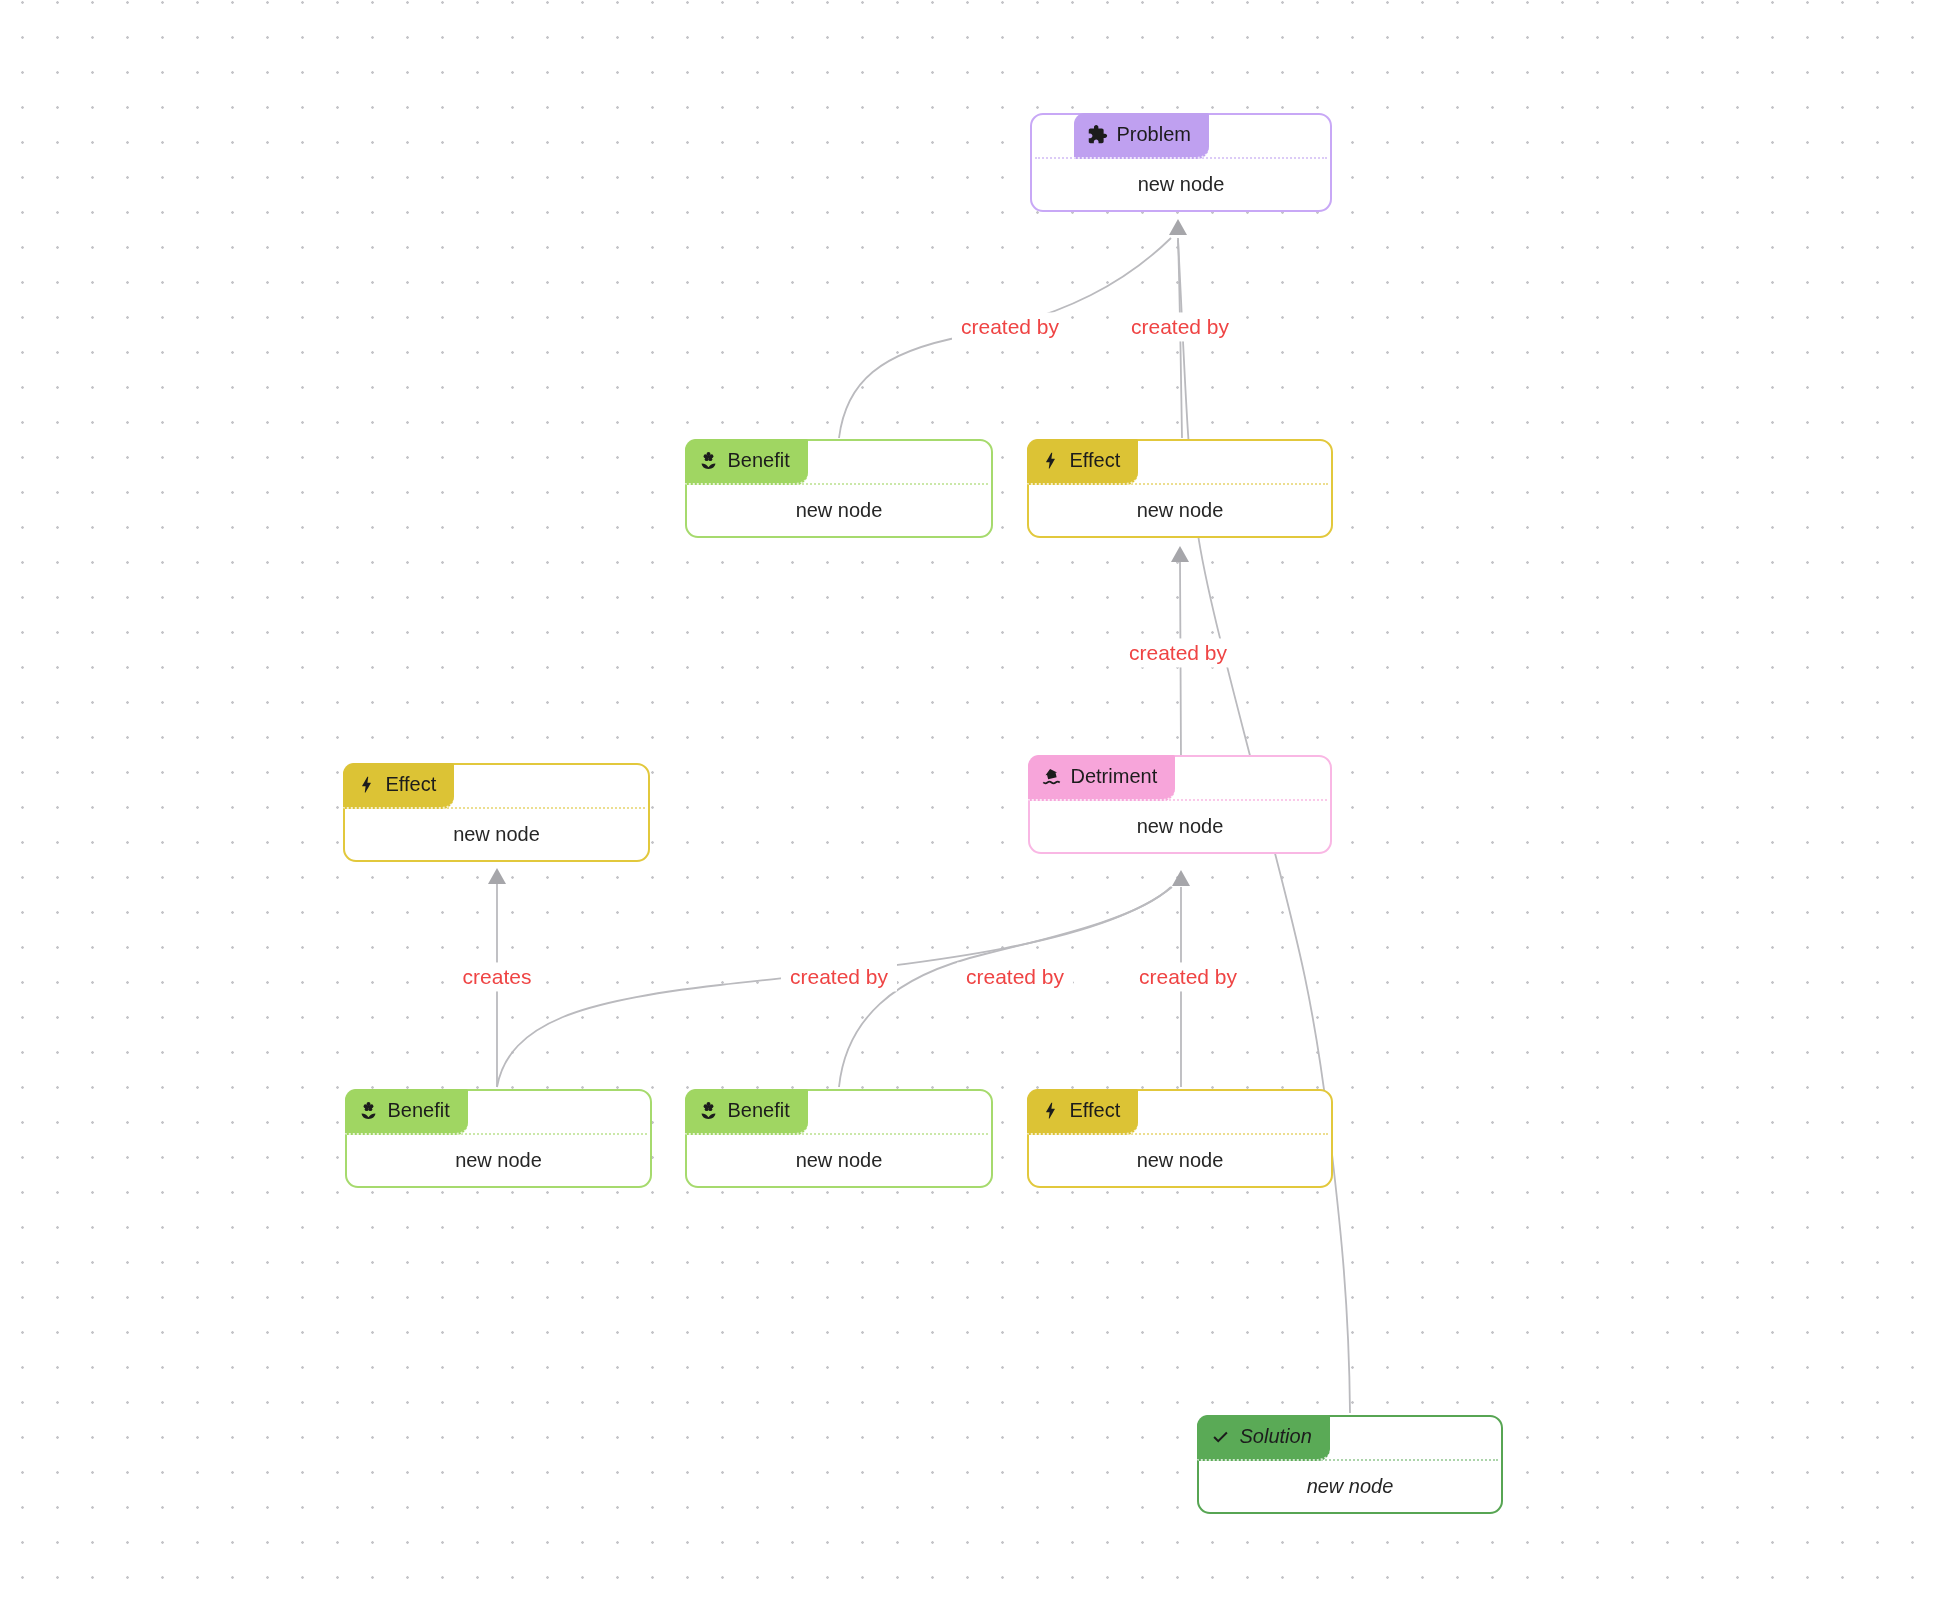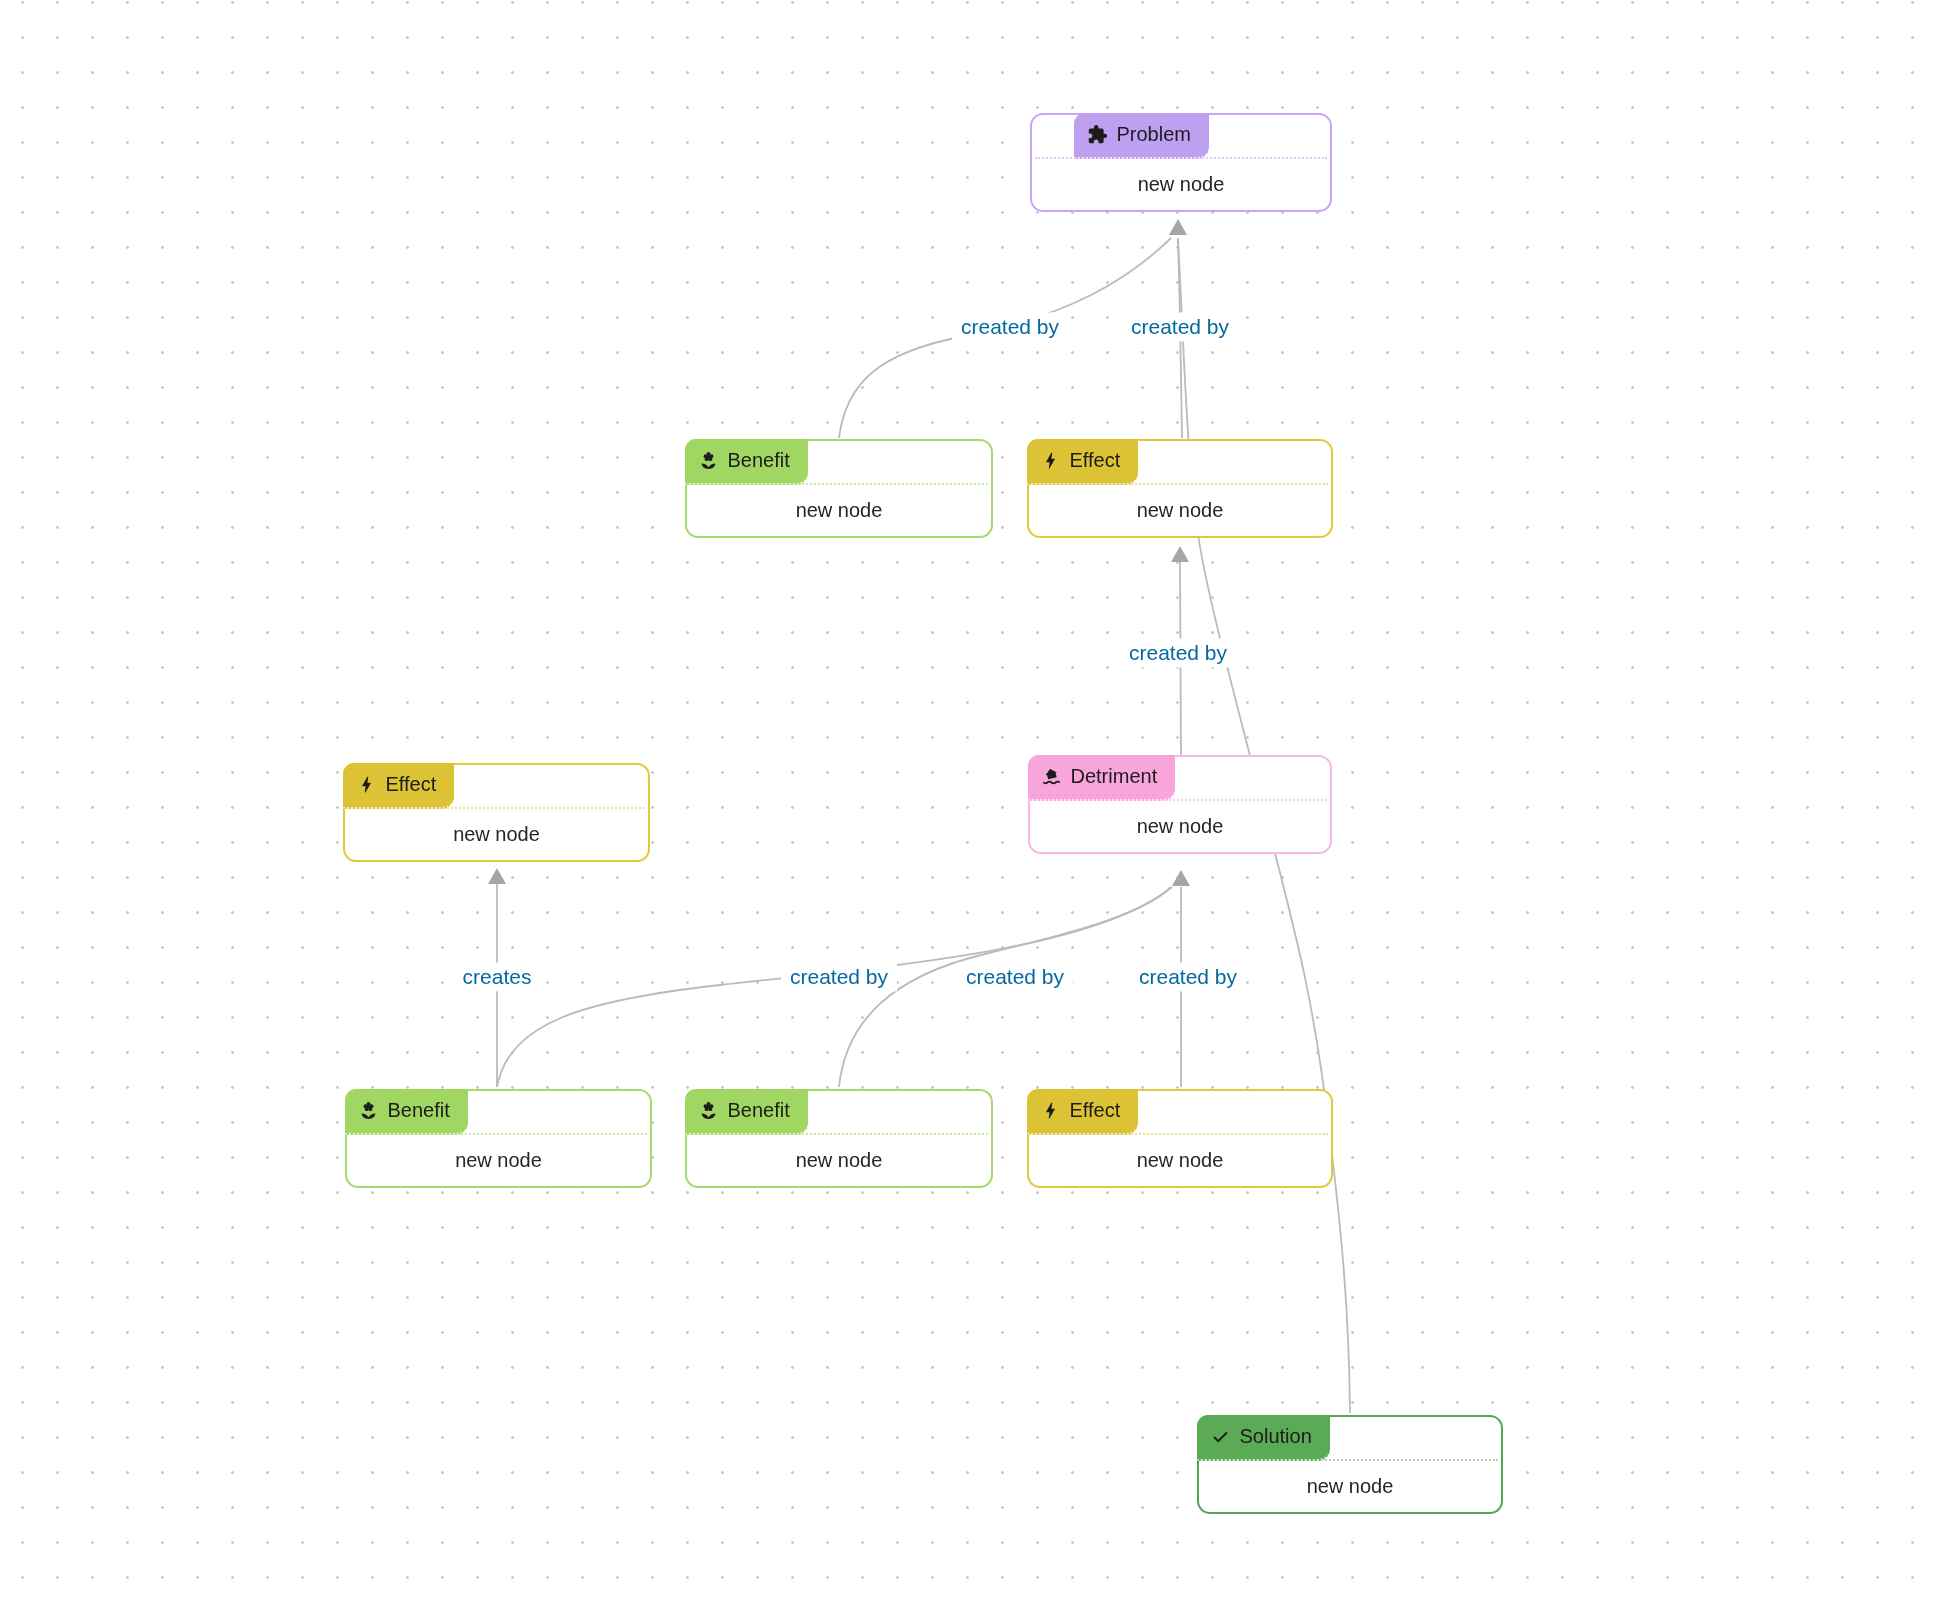--- a/index.html
+++ b/index.html
@@ -12,21 +12,21 @@
   .canvas{
     position:absolute;inset:0;
     background-image:radial-gradient(circle,#c5c5c9 1.2px,rgba(0,0,0,0) 1.5px);
     background-size:35px 35px;
     background-position:5px 20px;
   }
   #edge-layer{position:absolute;inset:0;width:1936px;height:1606px;}
   .edge-label{
     position:absolute;transform:translate(-50%,-50%);
     background:#ffffff;padding:3px 9px;
-    font-size:21px;color:#0369a1;white-space:nowrap;line-height:1.1;
+    font-size:21px;color:#ef4444;white-space:nowrap;line-height:1.1;
   }
   .node{
     position:absolute;background:#ffffff;
     border:2.5px solid #999;border-radius:13px;
     box-sizing:border-box;
   }
   .node .sep{
     position:absolute;left:3px;right:3px;top:41.5px;
     border-top:2px dotted rgba(0,0,0,.2);z-index:1;
   }
@@ -185,21 +185,21 @@
         <div class="badge" style="background: rgb(220, 195, 53);">
           <span class="icon">
             <svg width="21" height="21" viewBox="0 0 24 24">
               <path d="M11 21h-1l1-7H7.5c-.58 0-.57-.32-.38-.66.19-.34.05-.08.07-.12C8.48 10.94 10.42 7.54 13 3h1l-1 7h3.5c.49 0 .56.33.47.51l-.07.15C12.96 17.55 11 21 11 21z"></path>
             </svg>
           </span>
           <span>Effect</span>
         </div>
         <div class="node-title" style="color: rgb(38, 38, 38);">new node</div>
       </div>
-      <div class="node" style="left: 1197px; top: 1415px; width: 306px; height: 99px; border-color: rgb(87, 165, 83);">
+      <div class="node" style="left: 1197px; top: 1415px; width: 306px; height: 99px; border-color: rgb(87, 165, 83); font-style: italic;">
         <div class="sep" style="border-top-color: rgba(90, 170, 86, 0.5);"></div>
         <div class="badge" style="background: rgb(90, 170, 86);">
           <span class="icon">
             <svg width="21" height="21" viewBox="0 0 24 24">
               <path d="M4.7 12.6 9.4 17.3 19.3 7.4" fill="none" stroke="#1c1c1c" stroke-width="2.3"></path>
             </svg>
           </span>
           <span>Solution</span>
         </div>
         <div class="node-title" style="color: rgb(38, 38, 38);">new node</div>

